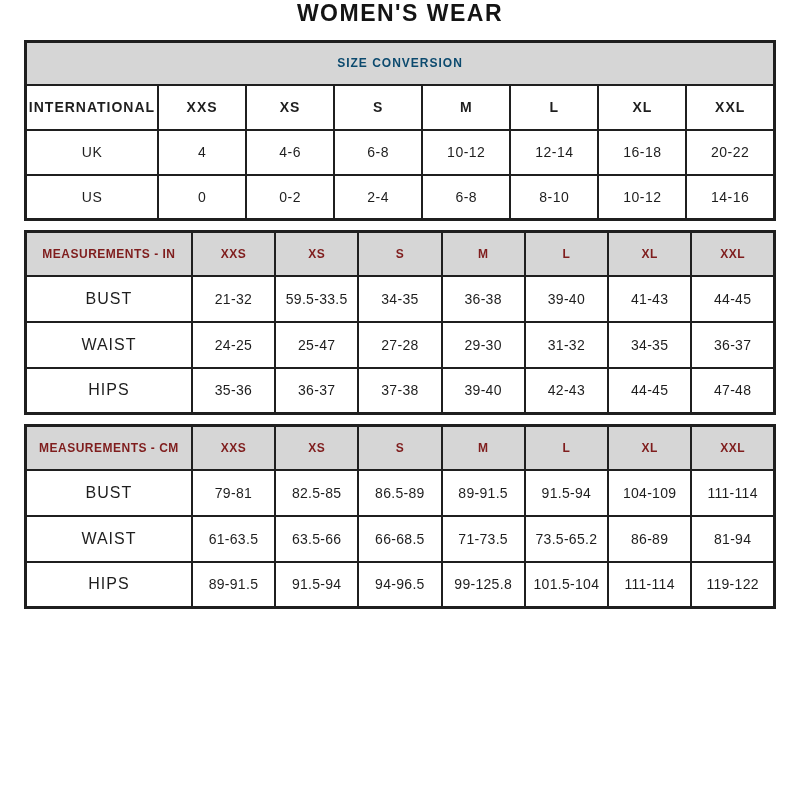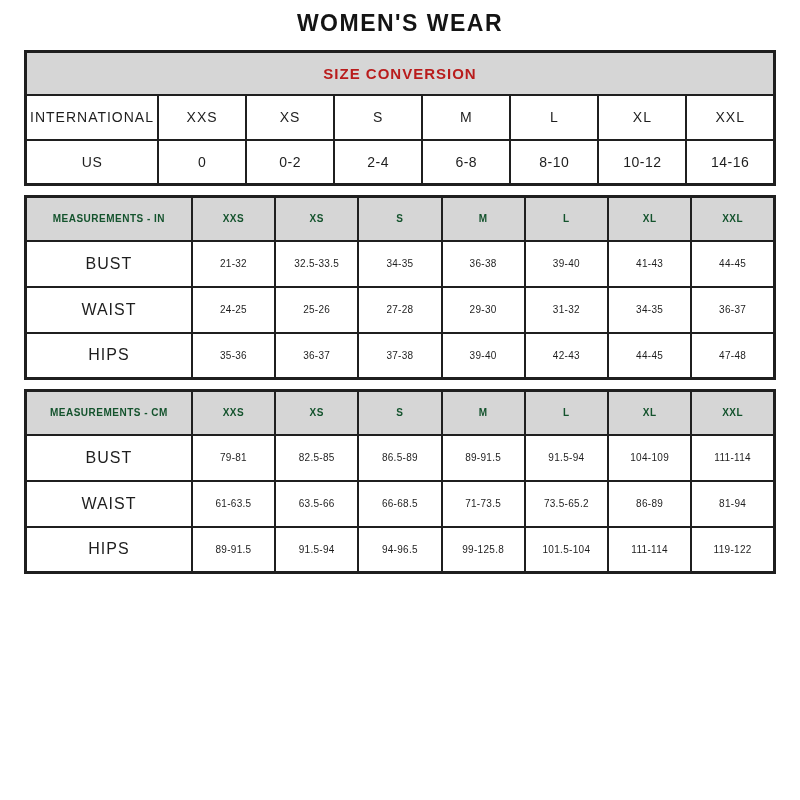--- a/index.html
+++ b/index.html
@@ -3,21 +3,21 @@
 <meta charset="utf-8">
 <style>
   * { margin: 0; padding: 0; box-sizing: border-box; }
   html, body { background: #ffffff; }
   body {
     width: 800px; height: 800px;
     font-family: "Liberation Sans", sans-serif;
     color: #1e1e1e;
     overflow: hidden;
   }
-  .page { width: 800px; height: 800px; padding-top: 10px; }
+  .page { width: 800px; height: 800px; }
   .page-title {
     text-align: center;
     font-size: 23px;
     font-weight: 600;
     letter-spacing: 1.5px;
     color: #141414;
     margin-bottom: 13px;
   }
   .tables-wrap { margin: 0 24px; }
   table {
@@ -31,49 +31,49 @@
     border: 2px solid #1f1f1f;
     text-align: center;
     vertical-align: middle;
     overflow: hidden;
     white-space: nowrap;
   }
   
   .t-conv .title-row td {
     background: #d6d6d6;
     height: 43px;
-    font-size: 15px;
+    font-size: 12px;
     font-weight: 700;
     letter-spacing: 1px;
-    color: #b91c1c;
+    color: #0c4a6e;
   }
   .t-conv .head-row td {
     height: 45px;
     font-size: 14px;
     letter-spacing: 1px;
-    font-weight: 400;
+    font-weight: 700;
   }
   .t-conv tbody td {
     height: 45px;
     font-size: 14px;
     letter-spacing: 0.5px;
     font-weight: 400;
   }
   
   .t-meas .head-row td {
     background: #d6d6d6;
     height: 44px;
-    font-size: 10px;
+    font-size: 12px;
     font-weight: 700;
     letter-spacing: 0.5px;
-    color: #14532d;
+    color: #7f1d1d;
   }
   .t-meas tbody td {
     height: 46px;
-    font-size: 10px;
+    font-size: 14px;
     letter-spacing: 0.3px;
     font-weight: 400;
   }
   .t-meas tbody td.row-label {
     font-size: 16px;
     letter-spacing: 1px;
   }
 </style>
 </head>
 <body>
@@ -104,20 +104,30 @@
           <td>XXS</td>
           <td>XS</td>
           <td>S</td>
           <td>M</td>
           <td>L</td>
           <td>XL</td>
           <td>XXL</td>
         </tr>
       </thead>
       <tbody>
+          <tr>
+            <td class="row-label">UK</td>
+            <td>4</td>
+            <td>4-6</td>
+            <td>6-8</td>
+            <td>10-12</td>
+            <td>12-14</td>
+            <td>16-18</td>
+            <td>20-22</td>
+          </tr>
           <tr>
             <td class="row-label">US</td>
             <td>0</td>
             <td>0-2</td>
             <td>2-4</td>
             <td>6-8</td>
             <td>8-10</td>
             <td>10-12</td>
             <td>14-16</td>
           </tr>
@@ -144,31 +154,31 @@
           <td>M</td>
           <td>L</td>
           <td>XL</td>
           <td>XXL</td>
         </tr>
       </thead>
       <tbody>
           <tr>
             <td class="row-label">BUST</td>
             <td>21-32</td>
-            <td>32.5-33.5</td>
+            <td>59.5-33.5</td>
             <td>34-35</td>
             <td>36-38</td>
             <td>39-40</td>
             <td>41-43</td>
             <td>44-45</td>
           </tr>
           <tr>
             <td class="row-label">WAIST</td>
             <td>24-25</td>
-            <td>25-26</td>
+            <td>25-47</td>
             <td>27-28</td>
             <td>29-30</td>
             <td>31-32</td>
             <td>34-35</td>
             <td>36-37</td>
           </tr>
           <tr>
             <td class="row-label">HIPS</td>
             <td>35-36</td>
             <td>36-37</td>

